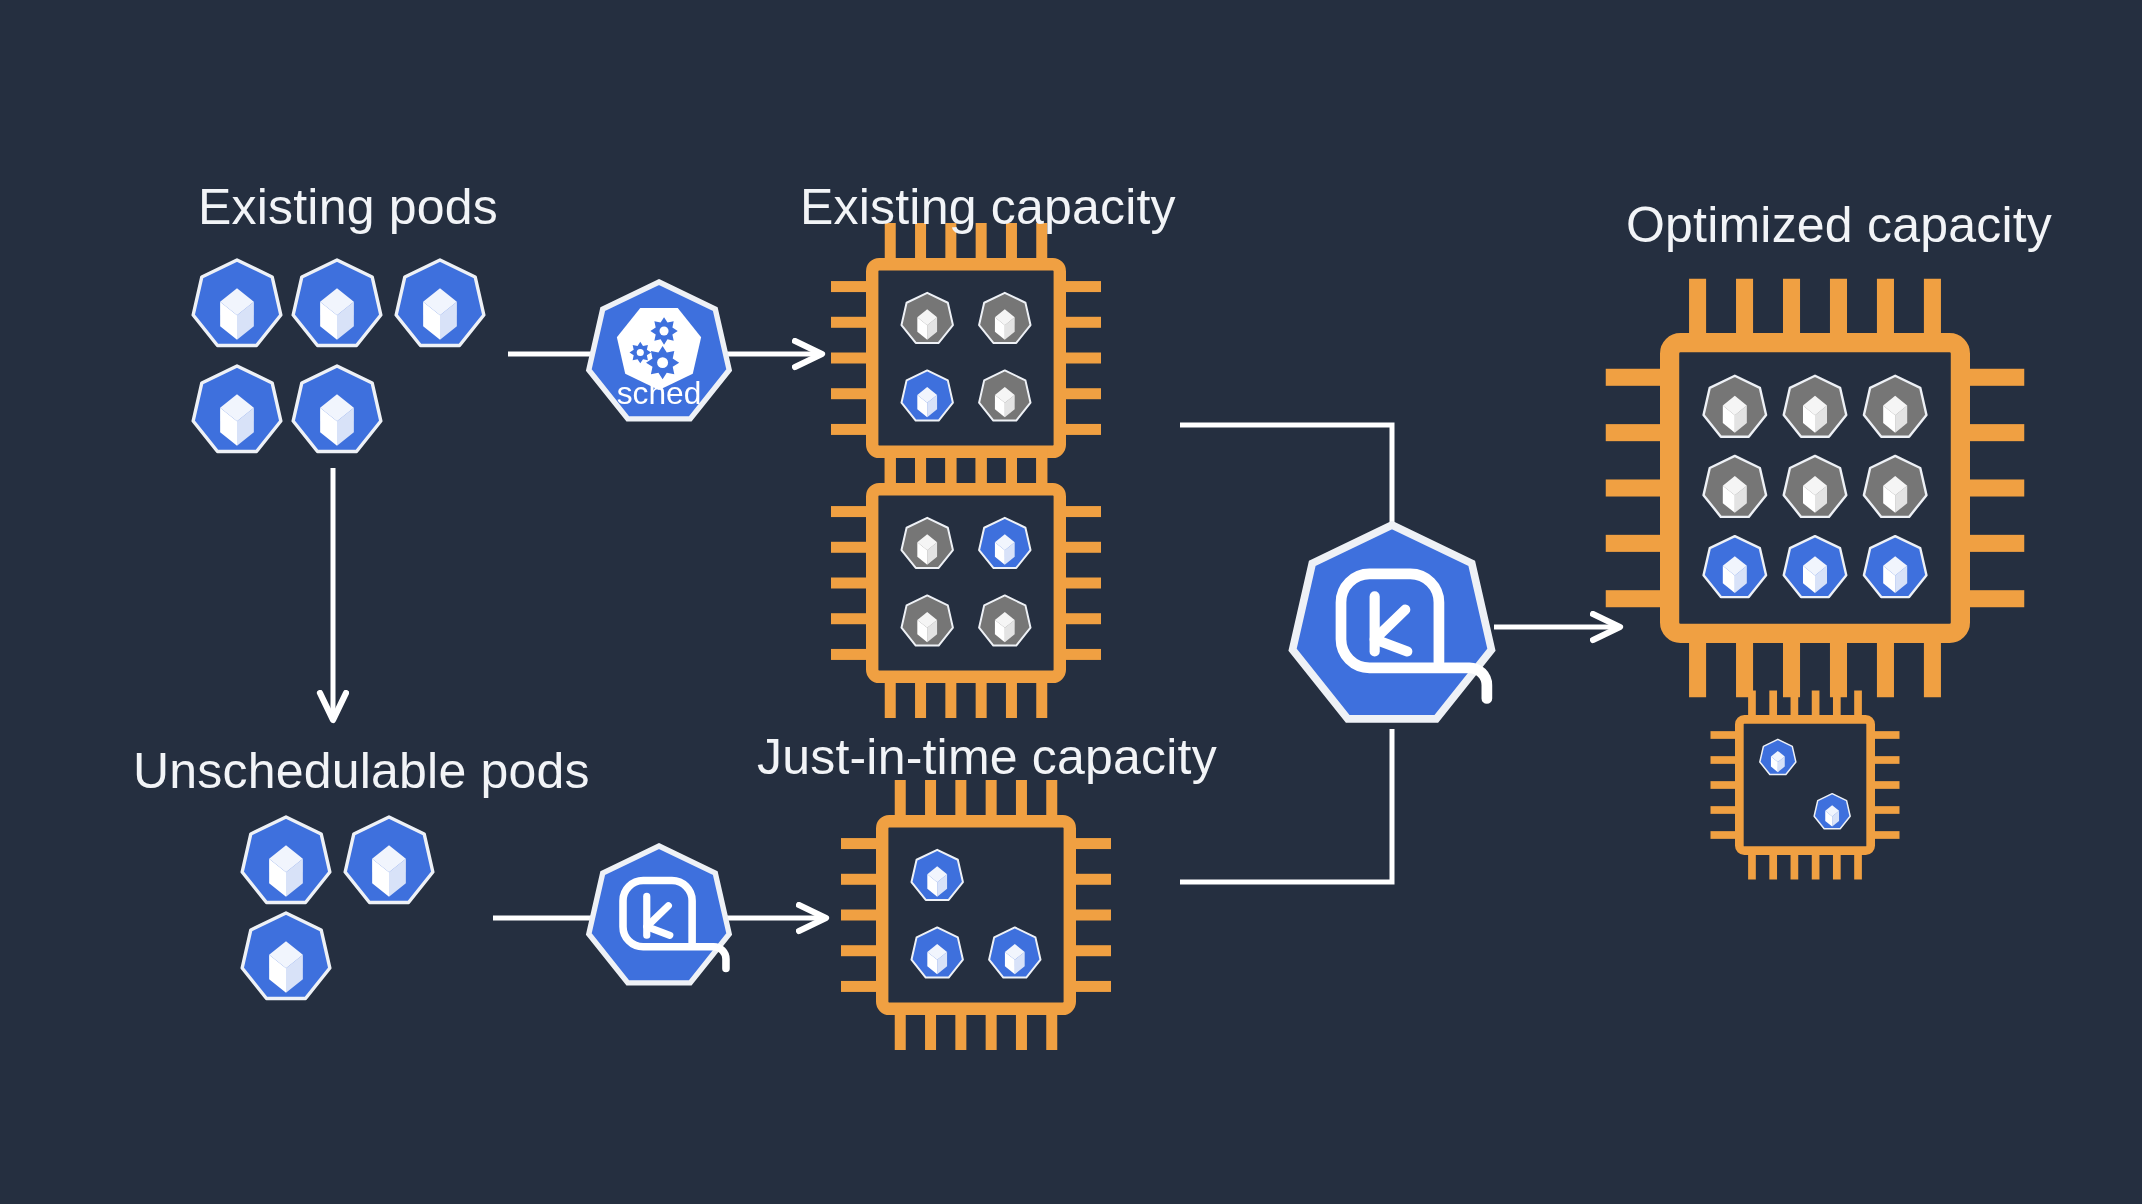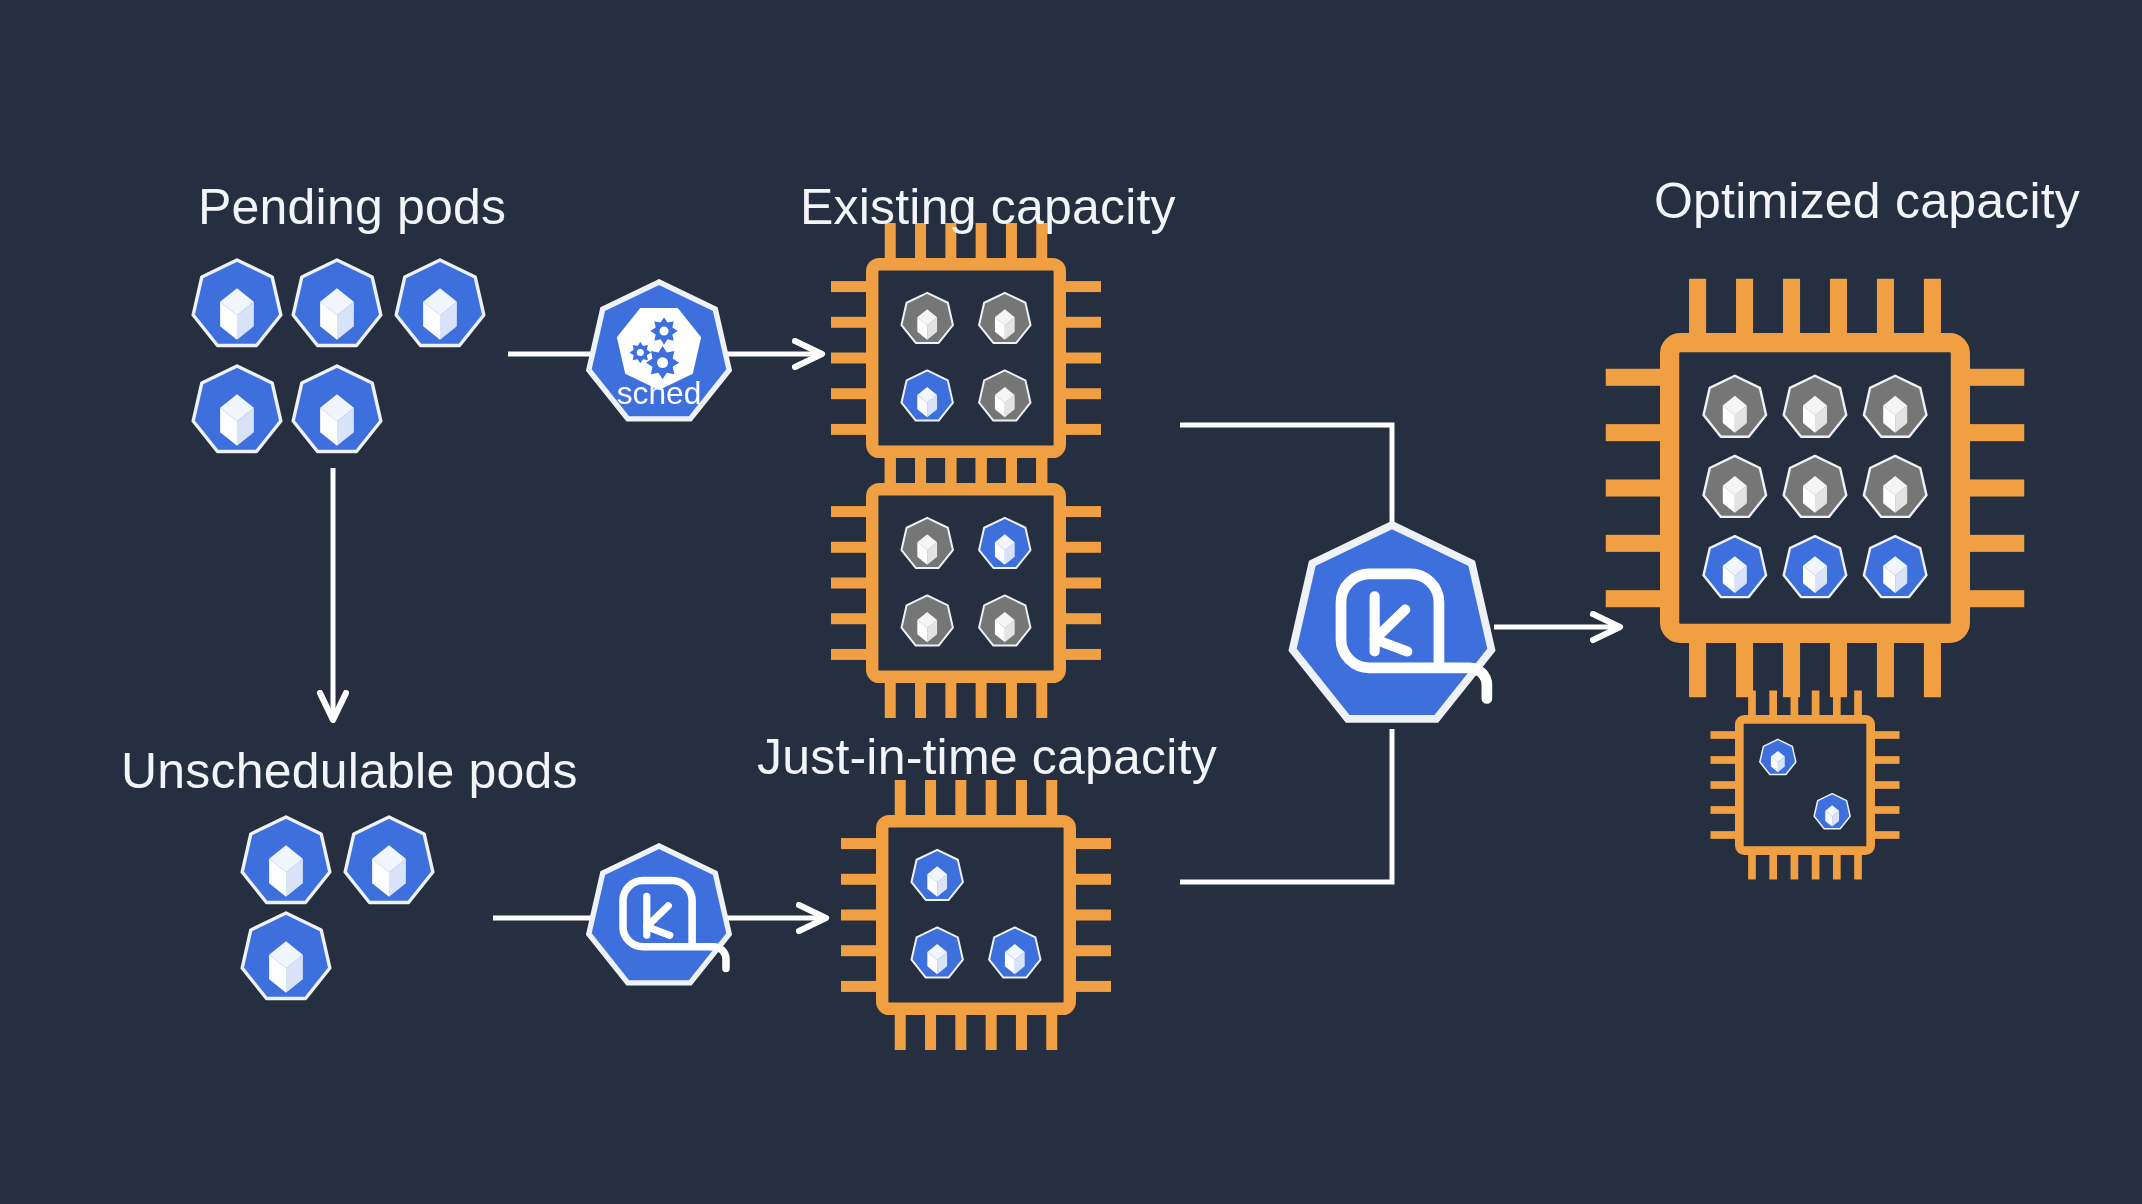--- a/index.html
+++ b/index.html
@@ -453,19 +453,19 @@
        A12.24,12.24 0 0 1 725.96,959.04
        L725.96,968.4" fill="none" stroke="#ffffff" stroke-width="7.56" stroke-linecap="round" stroke-linejoin="round"></path>
             <path d="M646.76,896.4 L646.76,935.28" stroke="#ffffff" stroke-width="7.1819999999999995" stroke-linecap="round" fill="none"></path>
             <path d="M668.36,905.76 L646.76,926.64
     L669.8,935.28" stroke="#ffffff" stroke-width="7.1819999999999995" stroke-linecap="round" stroke-linejoin="round" fill="none"></path>
           </g>
         </g>
       </g>
   </svg>
   <div id="labels-layer">
-      <div class="label" style="left: 198px; top: 178px;">Pending pods</div>
+      <div class="label" style="left: 198px; top: 178px;">Existing pods</div>
       <div class="label" style="left: 800px; top: 178px; text-align: right;">Existing capacity</div>
-      <div class="label" style="left: 1626px; top: 172px; margin-left: 28px;">Optimized capacity</div>
-      <div class="label" style="left: 121px; top: 742px;">Unschedulable pods</div>
+      <div class="label" style="left: 1626px; top: 196px;">Optimized capacity</div>
+      <div class="label" style="left: 133px; top: 742px;">Unschedulable pods</div>
       <div class="label" style="left: 757px; top: 728px;">Just-in-time capacity</div>
     </div>
 </div>
 
 </body></html>

